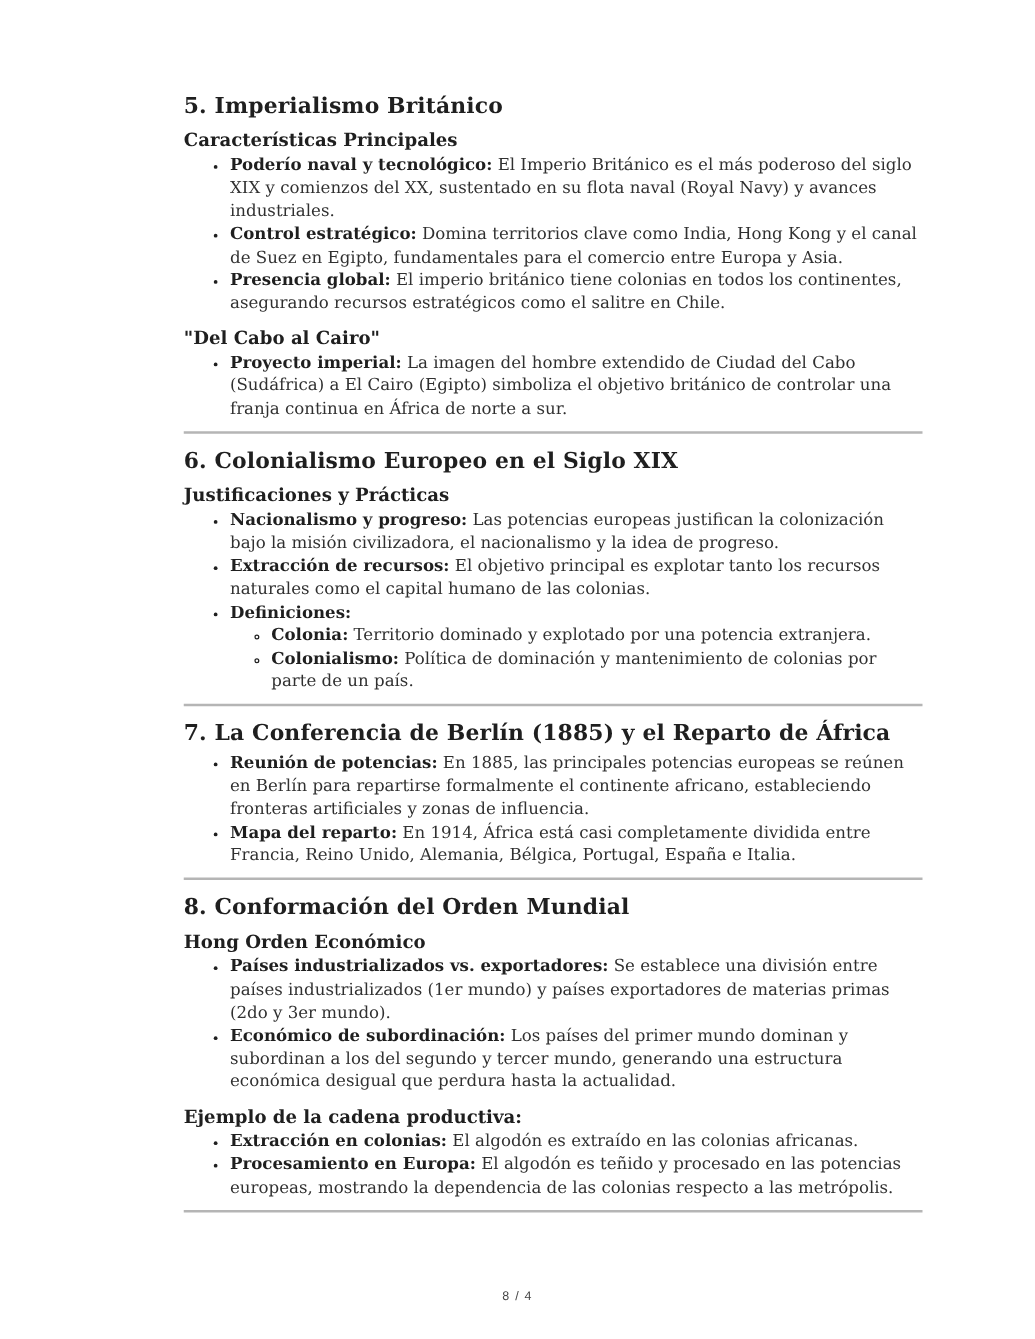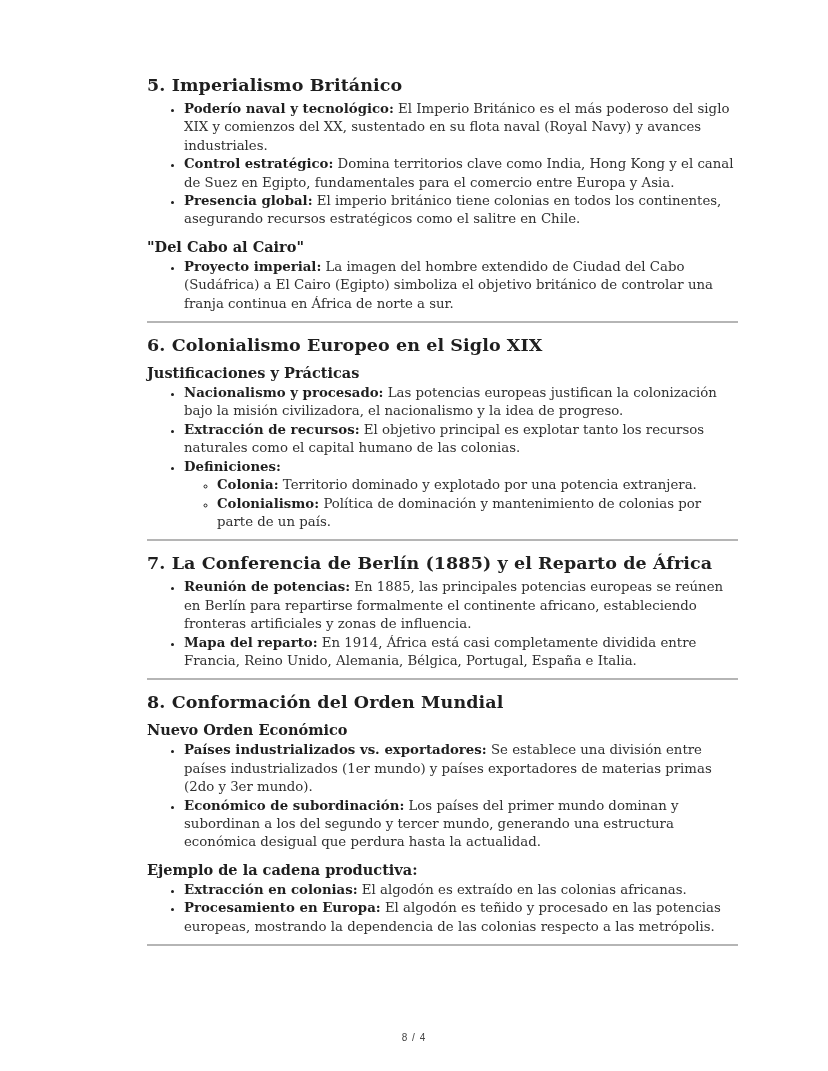--- a/index.html
+++ b/index.html
@@ -73,55 +73,56 @@
     color:#454545;
     letter-spacing:1px;
   }
 </style>
 </head>
 <body>
 
 <main class="doc">
     <section>
       <h2 class="section-heading">5. Imperialismo Británico</h2>
+      <h3 class="subsection-heading">Características Principales</h3>
       <ul class="bullet-list">
         <li class="list-item"><strong class="list-item-lead">Poderío naval y tecnológico:</strong> El Imperio Británico es el más poderoso del siglo XIX y comienzos del XX, sustentado en su flota naval (Royal Navy) y avances industriales.</li>
         <li class="list-item"><strong class="list-item-lead">Control estratégico:</strong> Domina territorios clave como India, Hong Kong y el canal de Suez en Egipto, fundamentales para el comercio entre Europa y Asia.</li>
         <li class="list-item"><strong class="list-item-lead">Presencia global:</strong> El imperio británico tiene colonias en todos los continentes, asegurando recursos estratégicos como el salitre en Chile.</li>
       </ul>
       <h3 class="subsection-heading">"Del Cabo al Cairo"</h3>
       <ul class="bullet-list">
         <li class="list-item"><strong class="list-item-lead">Proyecto imperial:</strong> La imagen del hombre extendido de Ciudad del Cabo (Sudáfrica) a El Cairo (Egipto) simboliza el objetivo británico de controlar una franja continua en África de norte a sur.</li>
       </ul>
     </section>
     <hr class="section-divider">
     <section>
       <h2 class="section-heading">6. Colonialismo Europeo en el Siglo XIX</h2>
       <h3 class="subsection-heading">Justificaciones y Prácticas</h3>
       <ul class="bullet-list">
-        <li class="list-item"><strong class="list-item-lead">Nacionalismo y procesado:</strong> Las potencias europeas justifican la colonización bajo la misión civilizadora, el nacionalismo y la idea de progreso.</li>
+        <li class="list-item"><strong class="list-item-lead">Nacionalismo y progreso:</strong> Las potencias europeas justifican la colonización bajo la misión civilizadora, el nacionalismo y la idea de progreso.</li>
         <li class="list-item"><strong class="list-item-lead">Extracción de recursos:</strong> El objetivo principal es explotar tanto los recursos naturales como el capital humano de las colonias.</li>
         <li class="list-item"><strong class="list-item-lead">Definiciones:</strong><ul class="sub-list">
             <li class="list-item"><strong class="list-item-lead">Colonia:</strong> Territorio dominado y explotado por una potencia extranjera.</li>
             <li class="list-item"><strong class="list-item-lead">Colonialismo:</strong> Política de dominación y mantenimiento de colonias por parte de un país.</li>
           </ul></li>
       </ul>
     </section>
     <hr class="section-divider">
     <section>
       <h2 class="section-heading">7. La Conferencia de Berlín (1885) y el Reparto de África</h2>
       <ul class="bullet-list">
         <li class="list-item"><strong class="list-item-lead">Reunión de potencias:</strong> En 1885, las principales potencias europeas se reúnen en Berlín para repartirse formalmente el continente africano, estableciendo fronteras artificiales y zonas de influencia.</li>
         <li class="list-item"><strong class="list-item-lead">Mapa del reparto:</strong> En 1914, África está casi completamente dividida entre Francia, Reino Unido, Alemania, Bélgica, Portugal, España e Italia.</li>
       </ul>
     </section>
     <hr class="section-divider">
     <section>
       <h2 class="section-heading">8. Conformación del Orden Mundial</h2>
-      <h3 class="subsection-heading">Nuevo Orden Económico</h3>
+      <h3 class="subsection-heading">Hong Orden Económico</h3>
       <ul class="bullet-list">
         <li class="list-item"><strong class="list-item-lead">Países industrializados vs. exportadores:</strong> Se establece una división entre países industrializados (1er mundo) y países exportadores de materias primas (2do y 3er mundo).</li>
         <li class="list-item"><strong class="list-item-lead">Económico de subordinación:</strong> Los países del primer mundo dominan y subordinan a los del segundo y tercer mundo, generando una estructura económica desigual que perdura hasta la actualidad.</li>
       </ul>
       <h3 class="subsection-heading">Ejemplo de la cadena productiva:</h3>
       <ul class="bullet-list">
         <li class="list-item"><strong class="list-item-lead">Extracción en colonias:</strong> El algodón es extraído en las colonias africanas.</li>
         <li class="list-item"><strong class="list-item-lead">Procesamiento en Europa:</strong> El algodón es teñido y procesado en las potencias europeas, mostrando la dependencia de las colonias respecto a las metrópolis.</li>
       </ul>
     </section>

